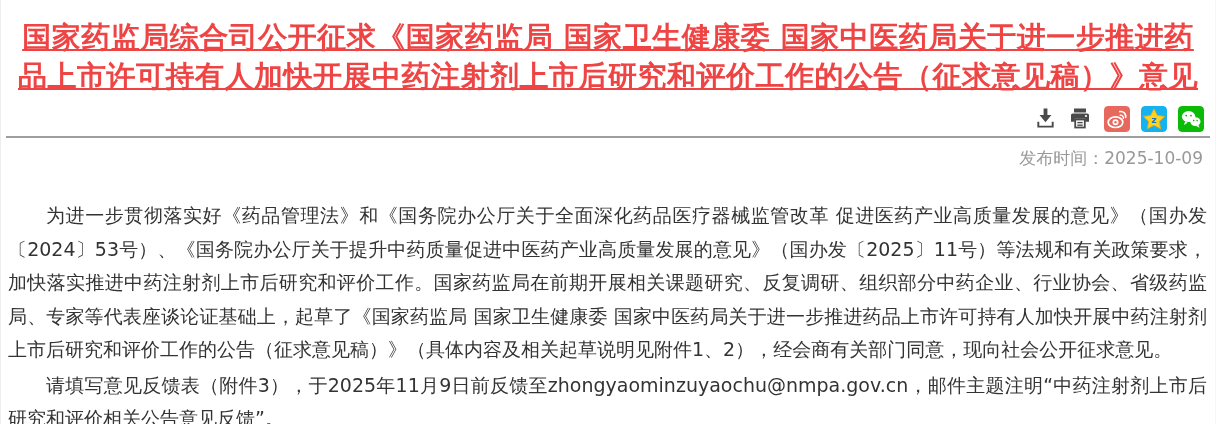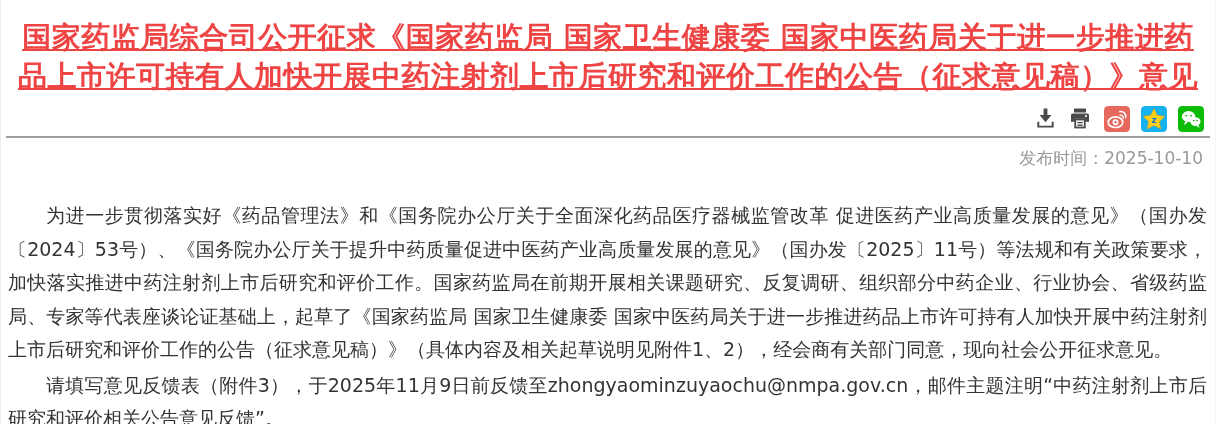--- a/index.html
+++ b/index.html
@@ -140,20 +140,20 @@
           <path d="M20.2 18.8 l1.4 3 -3.4-1.7 z" fill="#ffffff"></path>
           <circle cx="15.7" cy="14.6" r="0.8" fill="#0abc06"></circle>
           <circle cx="19.2" cy="14.6" r="0.8" fill="#0abc06"></circle>
         </svg>
       </span>
     </button>
   </div>
 
   <hr class="divider">
 
-  <div class="date-row">发布时间：2025-10-10</div>
+  <div class="date-row">发布时间：2025-10-09</div>
 
   <div class="article">
     <p>为进一步贯彻落实好《药品管理法》和《国务院办公厅关于全面深化药品医疗器械监管改革 促进医药产业高质量发展的意见》（国办发〔2024〕53号）、《国务院办公厅关于提升中药质量促进中医药产业高质量发展的意见》（国办发〔2025〕11号）等法规和有关政策要求，加快落实推进中药注射剂上市后研究和评价工作。国家药监局在前期开展相关课题研究、反复调研、组织部分中药企业、行业协会、省级药监局、专家等代表座谈论证基础上，起草了《国家药监局 国家卫生健康委 国家中医药局关于进一步推进药品上市许可持有人加快开展中药注射剂上市后研究和评价工作的公告（征求意见稿）》（具体内容及相关起草说明见附件1、2），经会商有关部门同意，现向社会公开征求意见。</p>
     <p>请填写意见反馈表（附件3），于2025年11月9日前反馈至zhongyaominzuyaochu@nmpa.gov.cn，邮件主题注明“中药注射剂上市后研究和评价相关公告意见反馈”。</p>
   </div>
 
 </div>
 
 </body></html>

